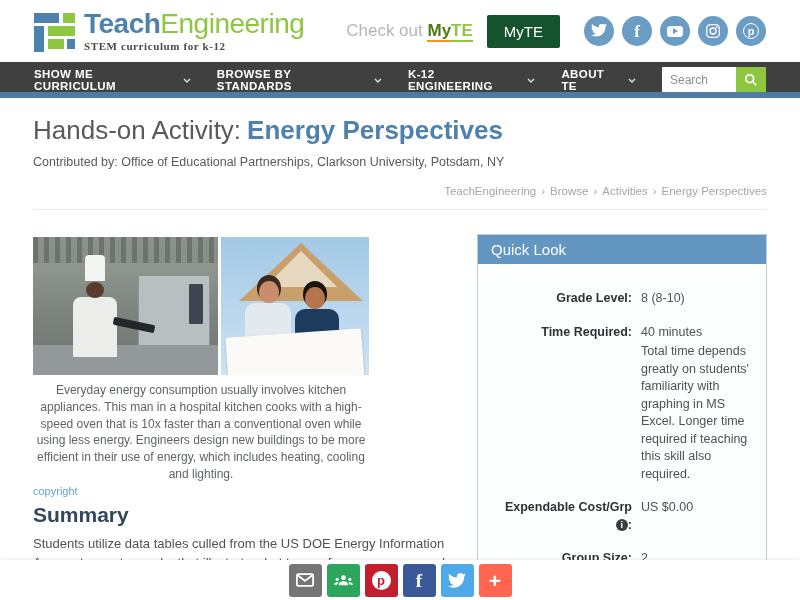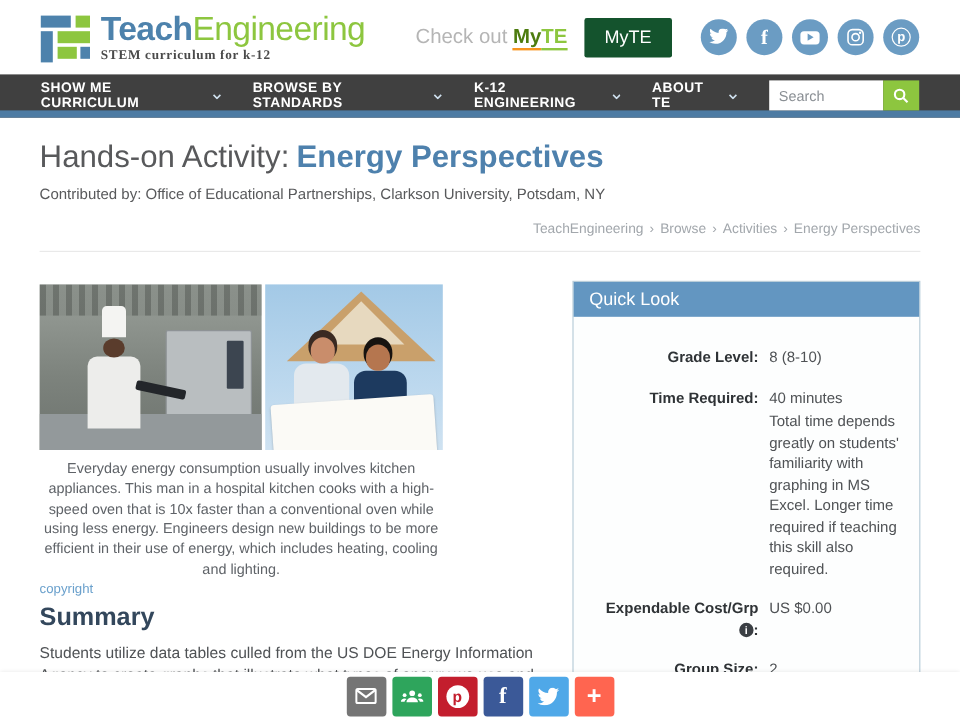--- a/index.html
+++ b/index.html
@@ -38,21 +38,21 @@
   .pin-ring { width:16px; height:16px; border:1.6px solid #fff; border-radius:50%;
               display:flex; align-items:center; justify-content:center;
               font-size:11px; font-weight:700; line-height:1; }
 
   
   .navbar { height:36px; background:#404040; border-bottom:6px solid #4d7ba3;
             display:flex; align-items:flex-end; padding:0 34px; }
   .nav-item { color:#fff; font-size:11.5px; font-weight:700; letter-spacing:.4px;
               margin-right:26px; display:flex; align-items:center; gap:5px; cursor:pointer; }
   .nav-search { margin-left:auto; display:flex; }
-  .nav-search input { width:95px; height:25px; border:none; padding:0 8px; font-size:12px;
+  .nav-search input { width:74px; height:25px; border:none; padding:0 8px; font-size:12px;
                       color:#555; outline:none; }
   .nav-search input::placeholder { color:#8a8f94; }
   .search-btn { width:30px; height:25px; background:#8dc63f; border:none; cursor:pointer;
                 display:flex; align-items:center; justify-content:center; }
 
   
   .container { width:734px; margin:0 auto; }
   .page-title { margin-top:17px; font-size:26px; }
   .page-title .prefix { color:#58595b; font-weight:400; }
   .page-title .name { color:#4e81ad; font-weight:700; margin-left:6px; }

